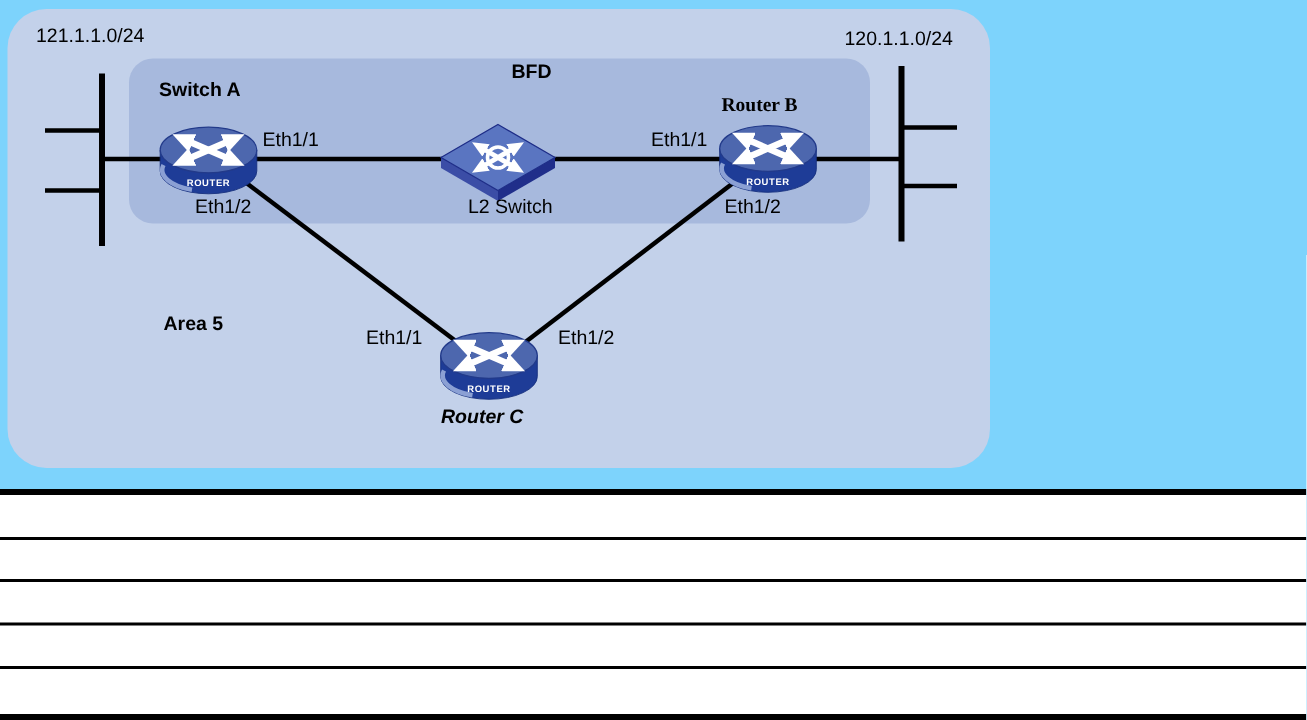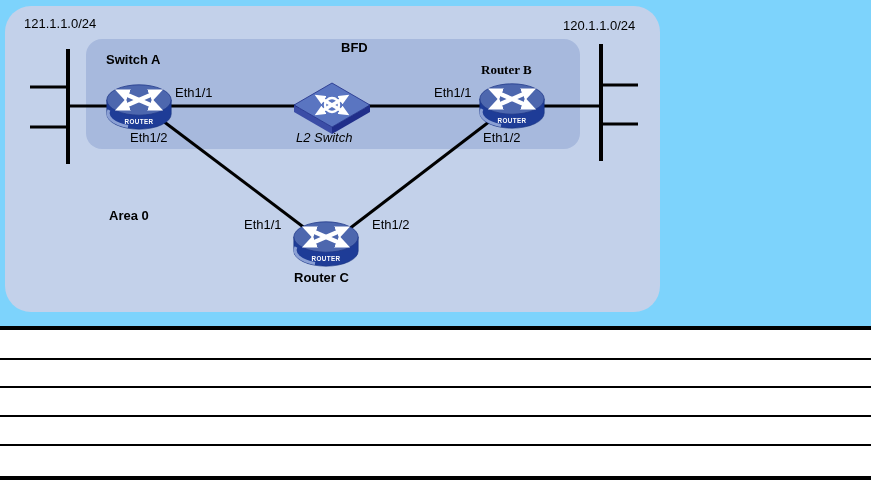--- a/index.html
+++ b/index.html
@@ -129,26 +129,26 @@
     <polygon points="39,1 77,23 39,45 1,23" fill="#5a75c1" stroke="#1e2d88" stroke-width="0.8"></polygon>
     <path d="M28,16.5 L50,29.5" stroke="#fff" stroke-width="3.2" marker-start="url(#ah)" marker-end="url(#ah)"></path>
     <path d="M28,29.5 L50,16.5" stroke="#fff" stroke-width="3.2" marker-start="url(#ah)" marker-end="url(#ah)"></path>
     <circle cx="39" cy="23" r="7" stroke="#ffffff" stroke-width="2.4" fill="none"></circle>
   </svg>
 
   <div class="lbl" style="left:24px; top:17px;">121.1.1.0/24</div>
   <div class="lbl" style="left:563px; top:19px;">120.1.1.0/24</div>
 
   <div class="lbl bold" style="left:313px; top:41px;margin-left:28px;">BFD</div>
-  <div class="lbl bold" style="left:109px; top:209px;">Area 0</div>
+  <div class="lbl bold" style="left:109px; top:209px;">Area 5</div>
 
   <div class="lbl bold" style="left:106px; top:53px;">Switch A</div>
   <div class="lbl bold" style="left:481px; top:63px;font-family:Liberation Serif, serif;">Router B</div>
-  <div class="lbl bold" style="left:294px; top:271px;">Router C</div>
-  <div class="lbl" style="left:296px; top:131px;font-style:italic;">L2 Switch</div>
+  <div class="lbl bold" style="left:294px; top:271px;font-style:italic;">Router C</div>
+  <div class="lbl" style="left:312px; top:131px;">L2 Switch</div>
 
   <div class="lbl" style="left:175px; top:86px;">Eth1/1</div>
   <div class="lbl" style="left:130px; top:131px;">Eth1/2</div>
   <div class="lbl" style="left:434px; top:86px;">Eth1/1</div>
   <div class="lbl" style="left:483px; top:131px;">Eth1/2</div>
   <div class="lbl" style="left:244px; top:218px;">Eth1/1</div>
   <div class="lbl" style="left:372px; top:218px;">Eth1/2</div>
 
   <div class="doc-table">
     <div class="doc-row r1"></div>

